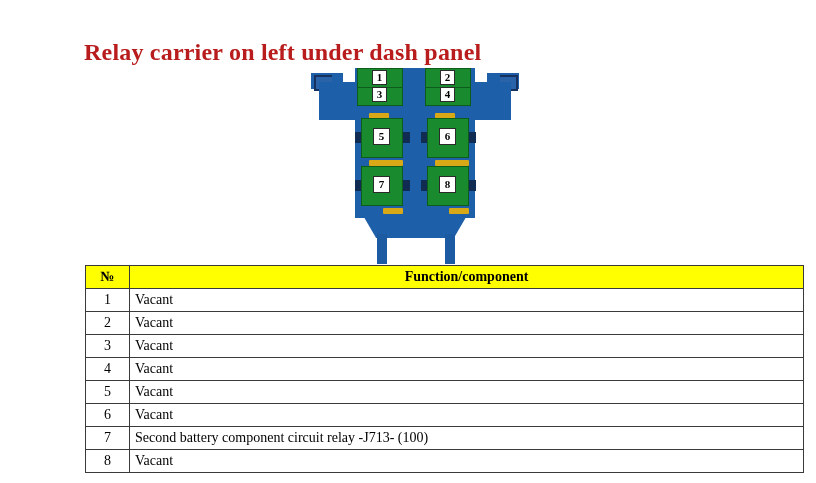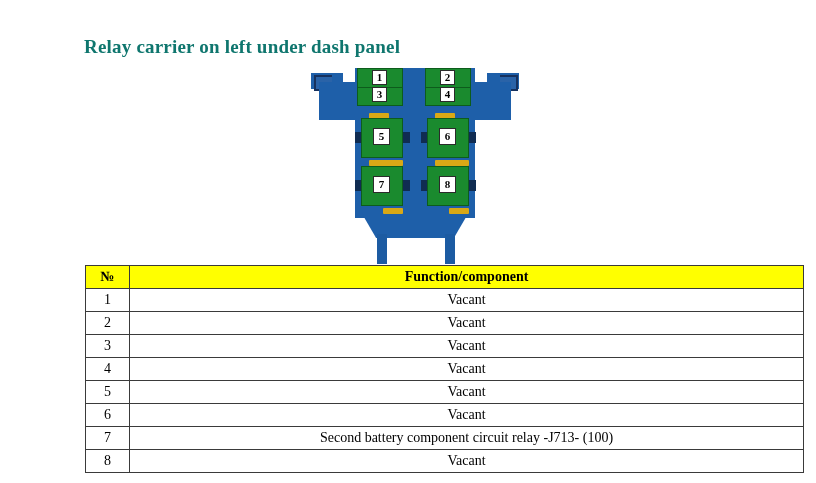--- a/index.html
+++ b/index.html
@@ -30,23 +30,23 @@
     white-space: nowrap;
   }
 
   
   .page-title {
     position: absolute;
     left: 84px;
     top: 23px;
     font-family: "Liberation Serif", serif;
     font-weight: bold;
-    font-size: 19px;
+    font-size: 24px;
     letter-spacing: 0.2px;
-    color: #0f766e;
+    color: #b91c1c;
     white-space: nowrap;
   }
 
   
   .diagram {
     position: absolute;
     left: 305px;
     top: 62px;
     width: 220px;
     height: 200px;
@@ -201,21 +201,21 @@
     height: 22px;
     vertical-align: middle;
   }
   .relay-table th {
     background: #ffff00;
     font-weight: bold;
     font-size: 14px;
     text-align: center;
   }
   .col-no  { width: 33px; text-align: center; }
-  .col-fn  { text-align: center; }
+  .col-fn  { text-align: left; }
   .relay-table td.col-no { text-align: center; }
 </style>
 </head>
 <body>
 
 <div class="top-sliver"></div>
 
 <h1 class="page-title">Relay carrier on left under dash panel</h1>
 
 <div class="diagram">

